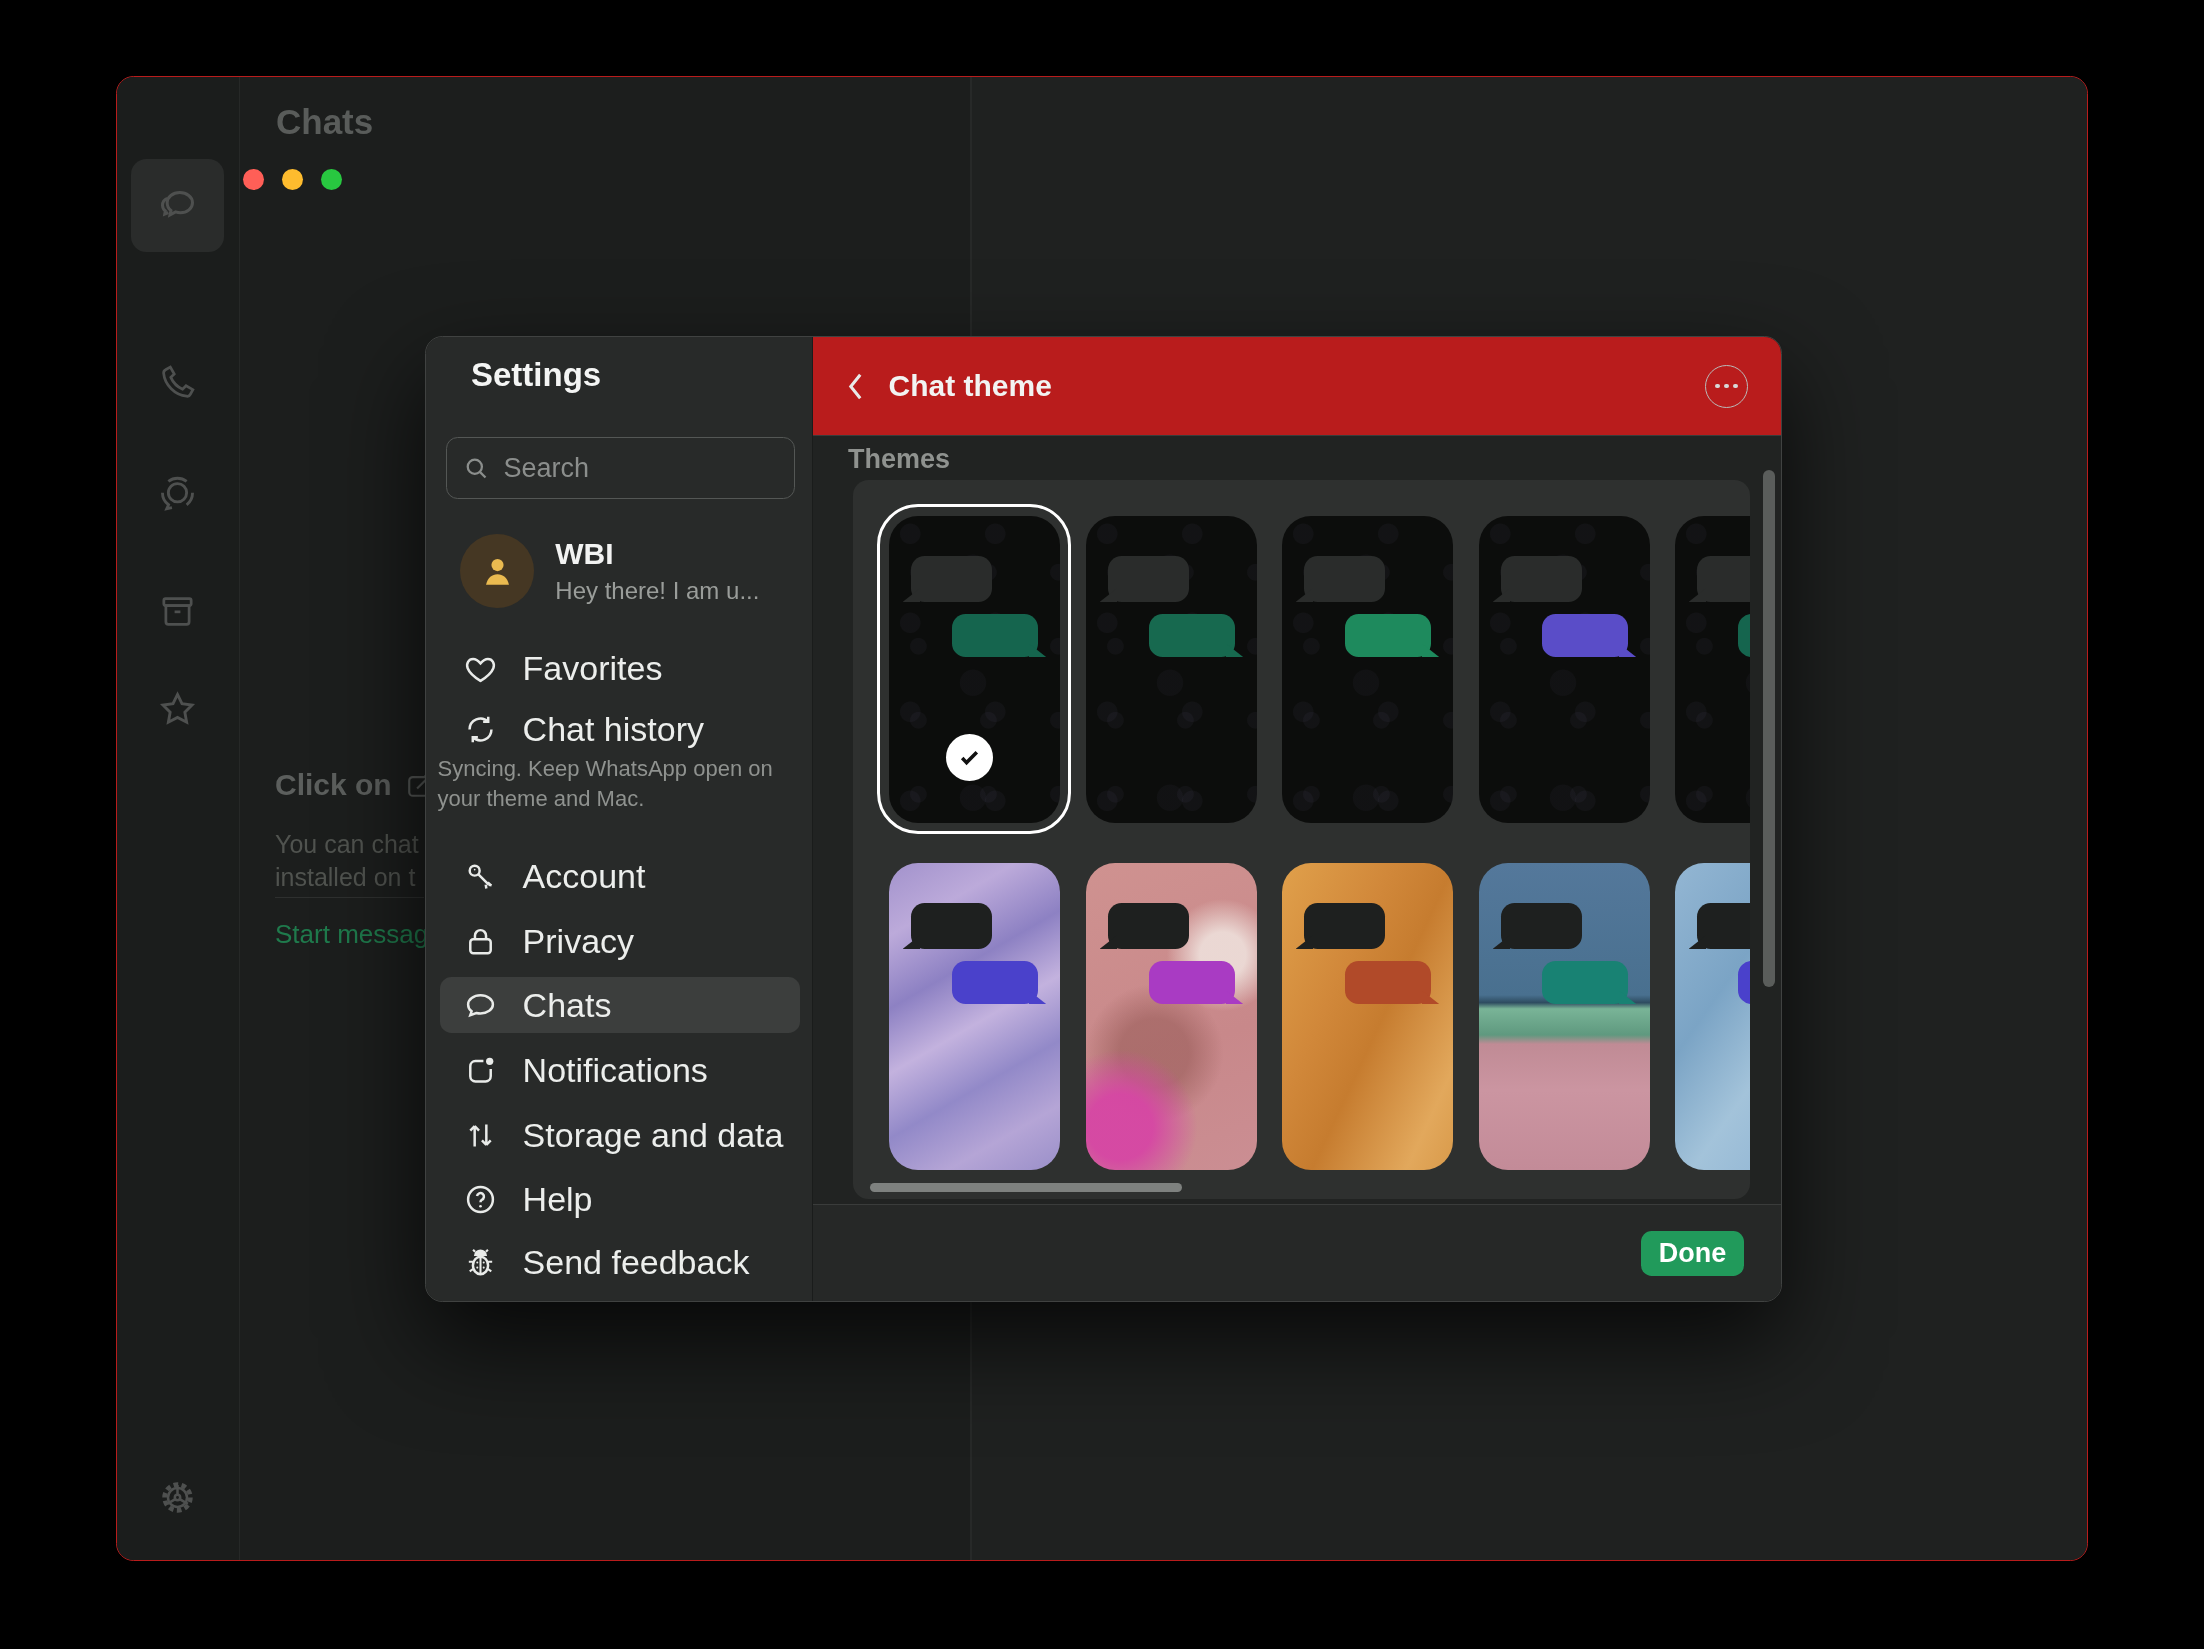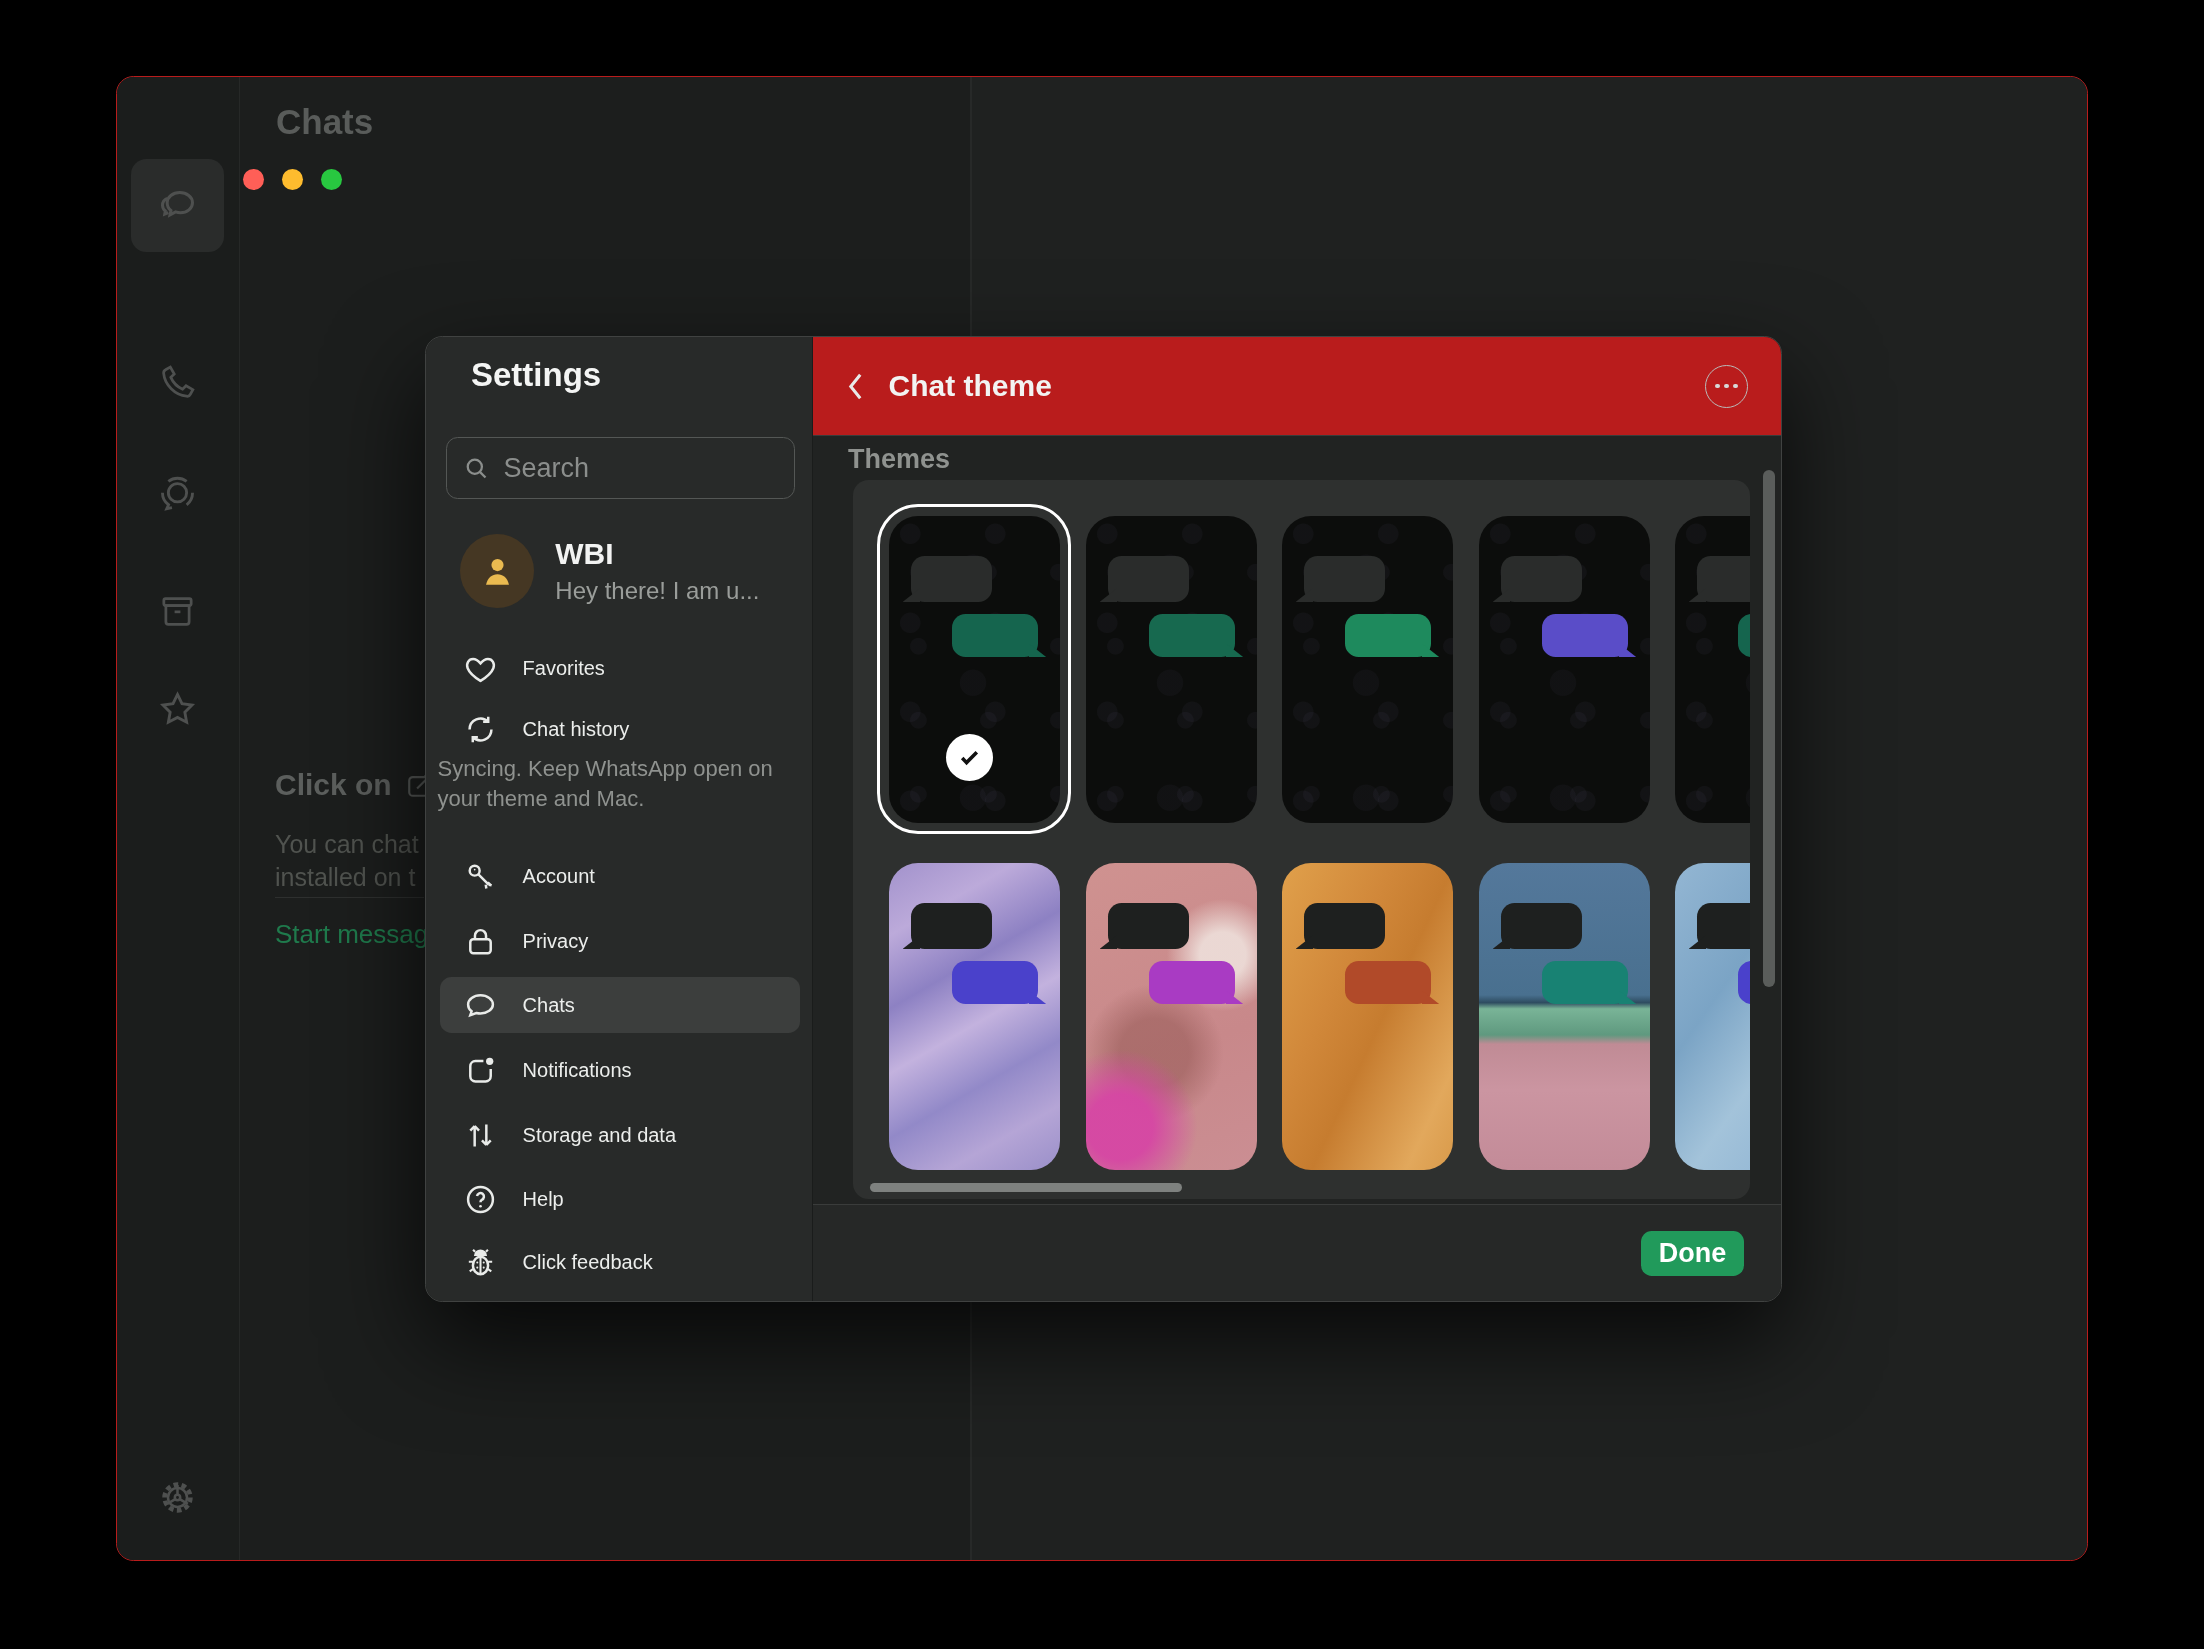--- a/index.html
+++ b/index.html
@@ -54,21 +54,21 @@
   .search-box input::placeholder { color:#8b8e8c; }
   .profile { position:absolute; left:34px; top:197px; display:flex; align-items:center; gap:21.3px; }
   .avatar { width:74px; height:74px; border-radius:50%; background:#453723; display:flex; align-items:center; justify-content:center; }
   .profile-name { font-size:30px; font-weight:600; color:#f2f3f2; margin-bottom:5.8px; }
   .profile-status { font-size:24px; color:#9a9d9a; }
 
   .menu-row { position:absolute; left:13.6px; width:360px; height:56px; display:flex; align-items:center; gap:25px;
               padding-left:23px; border-radius:11.6px; }
   .menu-row.selected { background:#3c3e3d; }
   .menu-row svg { stroke:#e9ebe9; fill:none; stroke-width:1.7; flex-shrink:0; }
-  .menu-row .lbl { font-size:20px; color:#eceeec; }
+  .menu-row .lbl { font-size:34px; color:#eceeec; }
   .sync-note { position:absolute; left:11.6px; top:417px; width:342px; font-size:22px; color:#8f928f; line-height:30px; }
 
   
   .theme { flex:1; display:flex; flex-direction:column; background:#212322; min-width:0; }
   .theme-header { height:99px; background:#b91c1c; border-bottom:1.9px solid #3a3c3b; display:flex; align-items:center; flex-shrink:0; }
   .back-btn { width:58px; height:58px; margin-left:13.6px; display:flex; align-items:center; justify-content:center; }
   .back-btn svg { stroke:#e8e9e8; fill:none; stroke-width:2.6; }
   .theme-title { font-size:30px; font-weight:700; color:#f2f3f2; margin-left:3.9px; }
   .more-btn { margin-left:auto; margin-right:33px; width:43px; height:43px; border:1.9px solid #b9bbb9; border-radius:50%;
               display:flex; align-items:center; justify-content:center; gap:3.9px; }
@@ -284,21 +284,21 @@
           <svg width="35" height="35" viewBox="0 0 24 24">
             <path d="M7.5 7.5a4.5 4.5 0 0 1 9 0z" fill="#e9ebe9" stroke="none"></path>
             <path d="M8.3 4.6 6.9 3.2M15.7 4.6l1.4-1.4" stroke-width="1.4"></path>
             <ellipse cx="12" cy="14" rx="5.2" ry="6"></ellipse>
             <path d="M12 8v12M6.8 11.5H4M6.8 16.5l-2.2 1.6M17.2 11.5H20M17.2 16.5l2.2 1.6" stroke-width="1.4"></path>
             <circle cx="9.8" cy="12" r="0.7" fill="#e9ebe9" stroke="none"></circle>
             <circle cx="14.2" cy="12" r="0.7" fill="#e9ebe9" stroke="none"></circle>
             <circle cx="9.8" cy="15.5" r="0.7" fill="#e9ebe9" stroke="none"></circle>
             <circle cx="14.2" cy="15.5" r="0.7" fill="#e9ebe9" stroke="none"></circle>
           </svg>
-          <span class="lbl">Click feedback</span>
+          <span class="lbl">Send feedback</span>
         </div>
       </div>
 
       <div class="theme">
         <div class="theme-header">
           <div class="back-btn">
             <svg width="29" height="33" viewBox="0 0 20 28">
               <path d="M14 4 6 14l8 10" fill="none"></path>
             </svg>
           </div>

